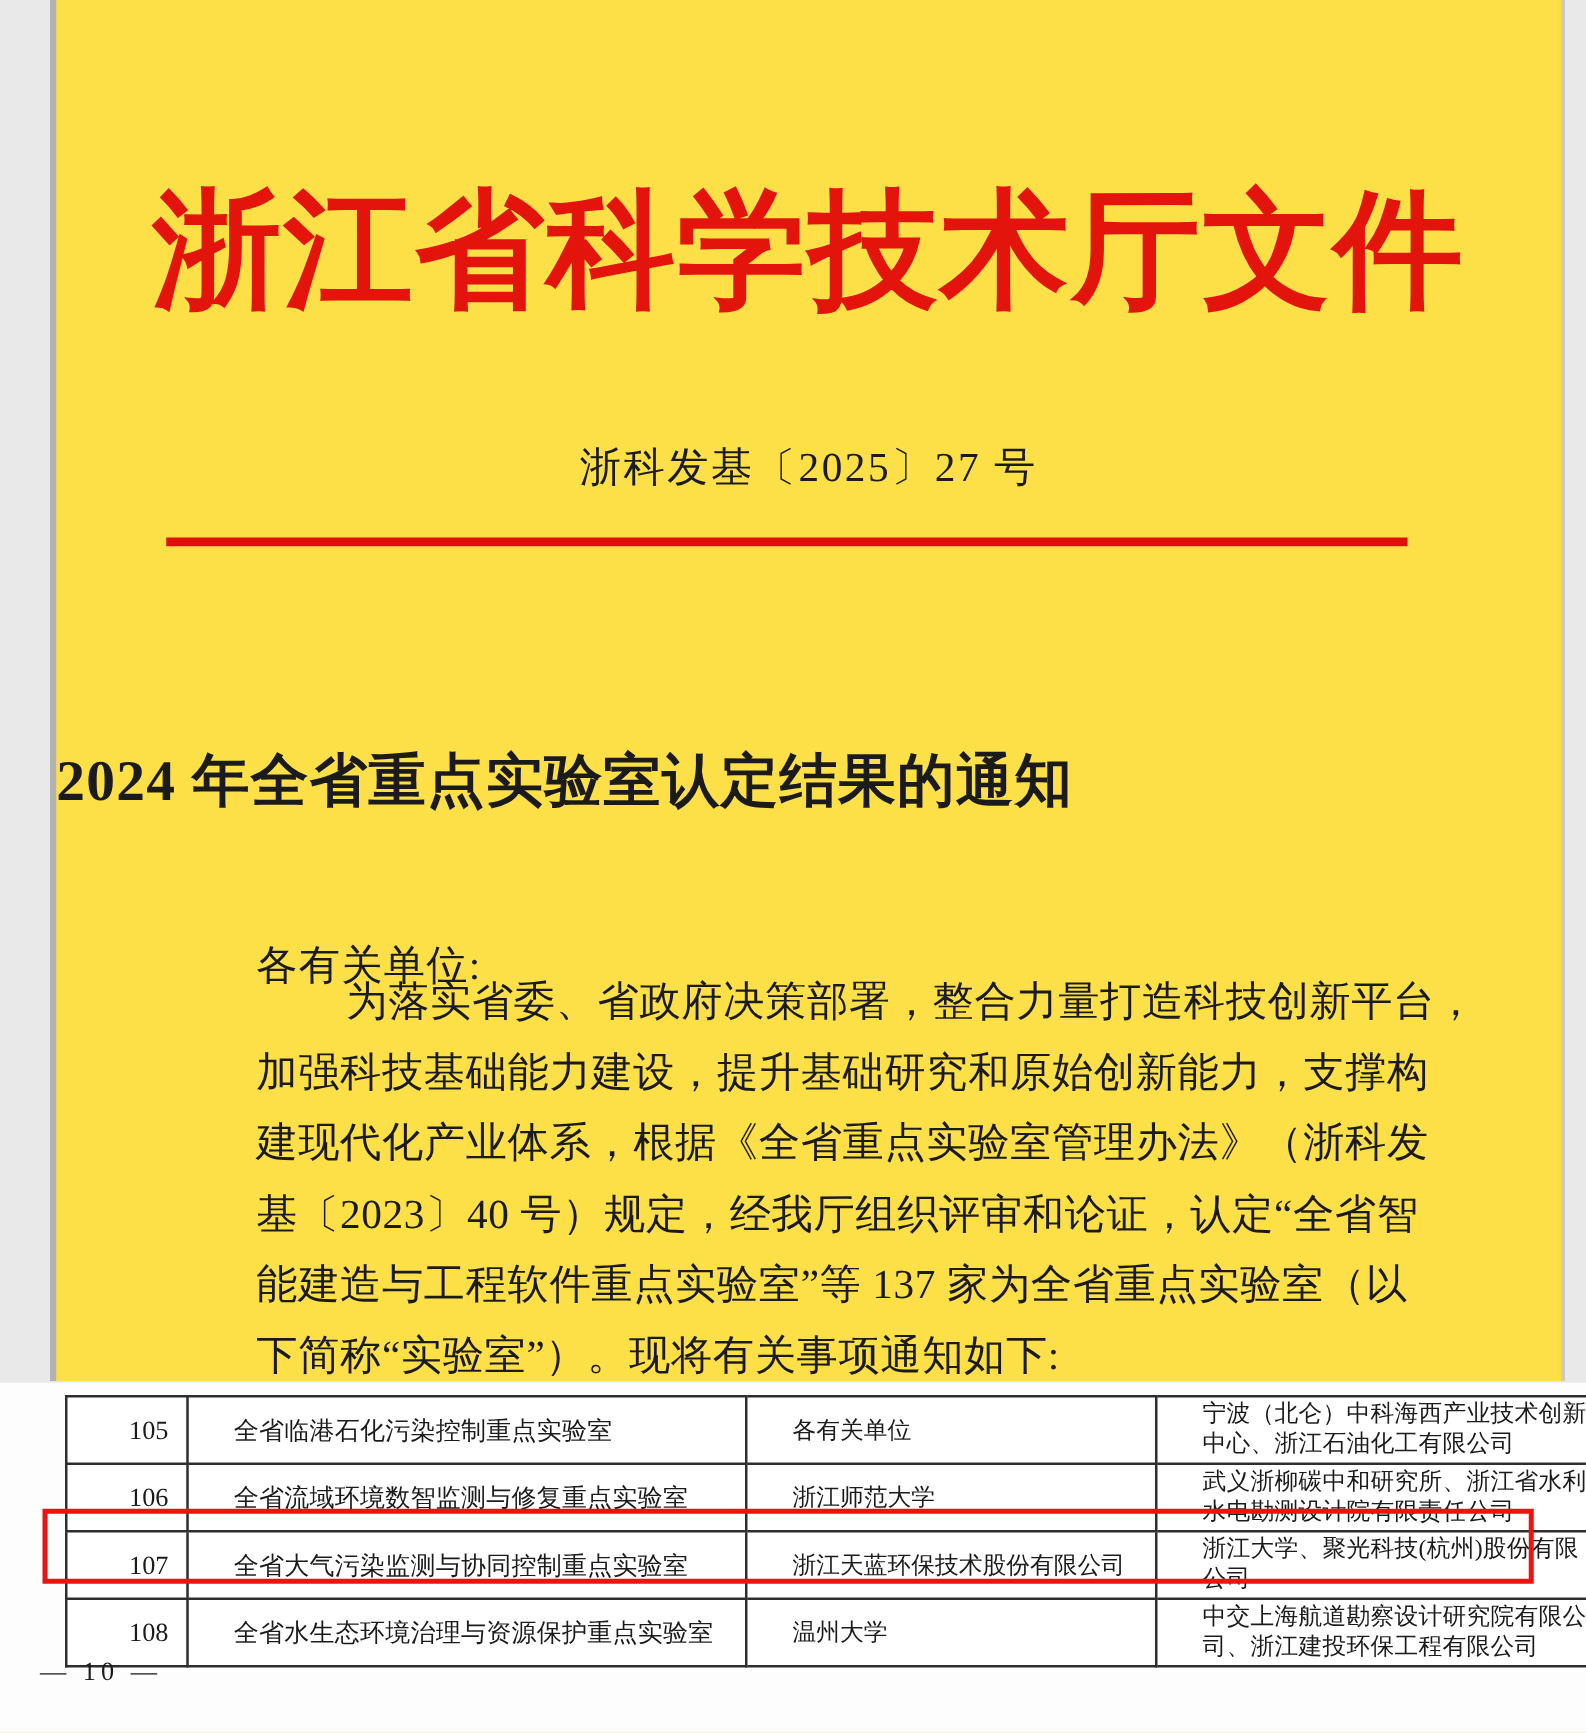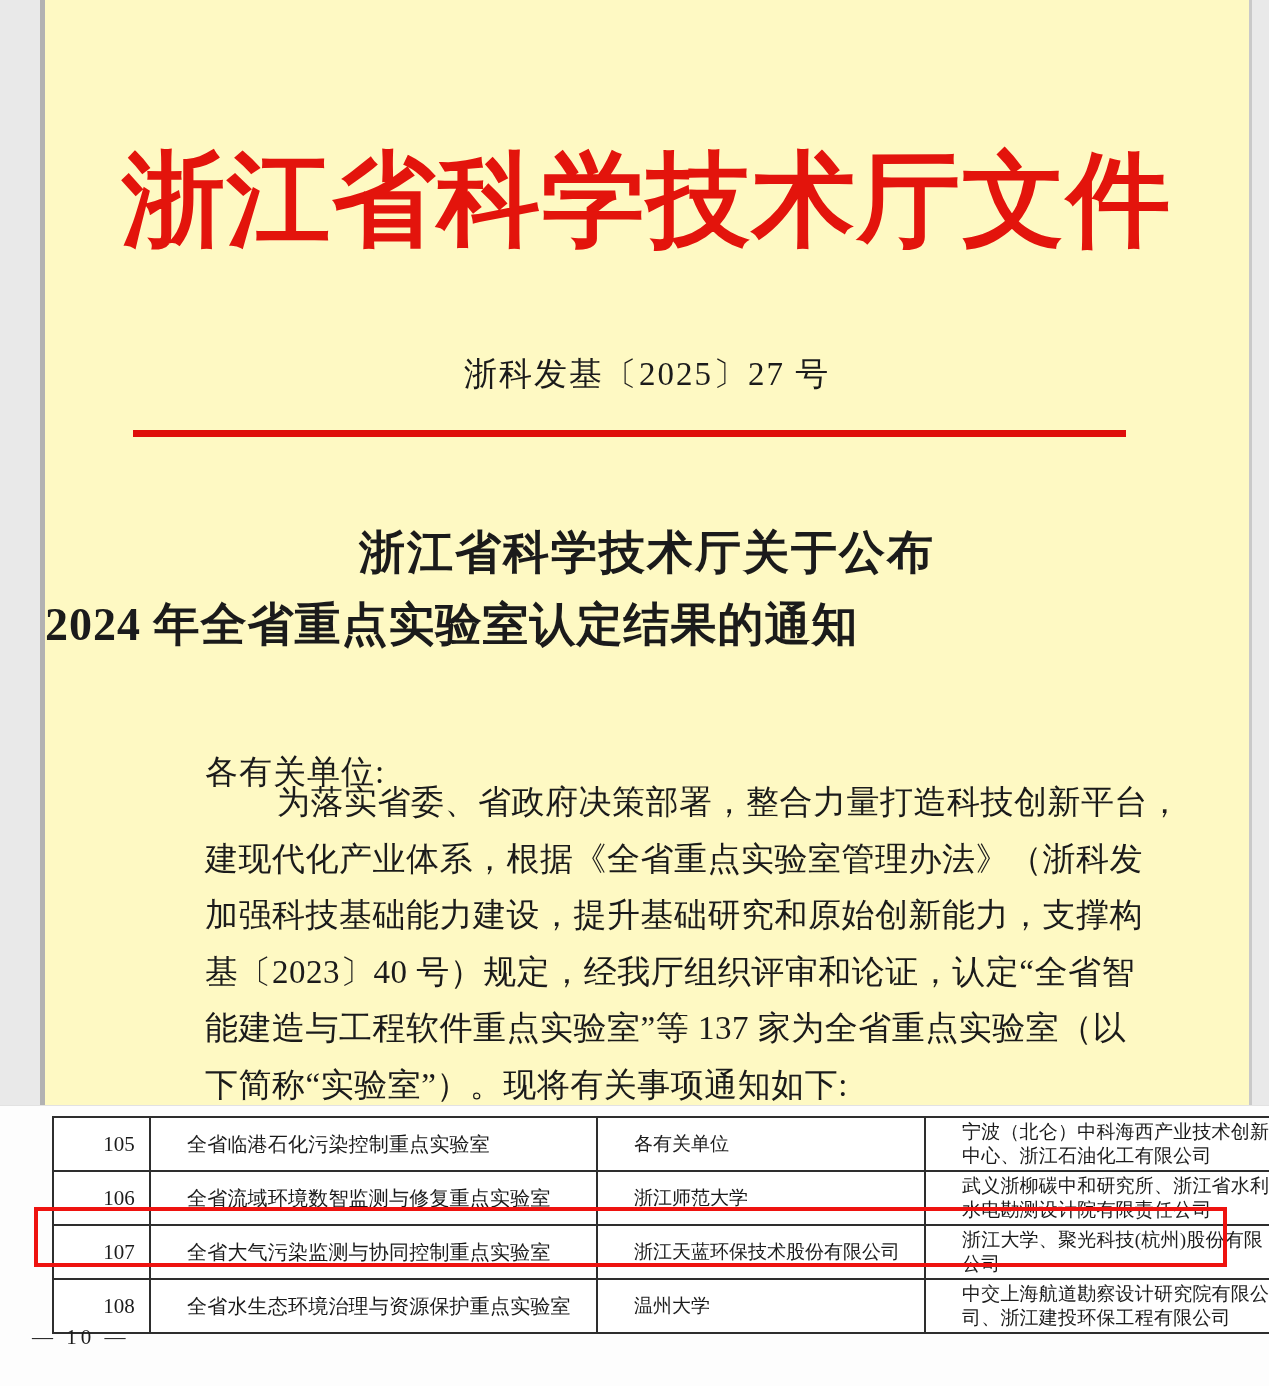--- a/index.html
+++ b/index.html
@@ -10,21 +10,21 @@
     color:#1b1b1b;
     overflow:hidden;
     position:relative;
   }
   .canvas{position:absolute;left:0;top:0;width:1269px;height:1386px;}
 
   
   .letter-page{
     position:absolute;left:40px;top:0;width:1212px;height:1108px;
     box-sizing:border-box;
-    background:#fef9c3;
+    background:#fde047;
     border-left:5px solid #b2b2b2;
     border-right:3px solid #c9c9c9;
   }
   .doc-title{
     position:absolute;left:0;top:132px;width:100%;
     text-align:center;
     font-size:103px;font-weight:bold;
     letter-spacing:2px;
     white-space:nowrap;
   }
@@ -104,27 +104,26 @@
 </style>
 </head>
 <body>
 
 <div class="canvas">
 
   <div class="letter-page">
     <div class="doc-title" style="color:#e3140c;">浙江省科学技术厅文件</div>
     <div class="doc-number">浙科发基〔2025〕27 号</div>
     <div class="red-rule" style="background:#df0f0a;"></div>
-    <div class="subtitle-1">浙江省科学技术厅关于公布</div>
     <div class="subtitle-2">2024 年全省重点实验室认定结果的通知</div>
     <div class="salutation">各有关单位:</div>
     <div class="body-para">
       <div class="body-line indent">为落实省委、省政府决策部署，整合力量打造科技创新平台，</div>
+      <div class="body-line">加强科技基础能力建设，提升基础研究和原始创新能力，支撑构</div>
       <div class="body-line">建现代化产业体系，根据《全省重点实验室管理办法》（浙科发</div>
-      <div class="body-line">加强科技基础能力建设，提升基础研究和原始创新能力，支撑构</div>
       <div class="body-line">基〔2023〕40 号）规定，经我厅组织评审和论证，认定“全省智</div>
       <div class="body-line">能建造与工程软件重点实验室”等 137 家为全省重点实验室（以</div>
       <div class="body-line">下简称“实验室”）。现将有关事项通知如下:</div>
     </div>
   </div>
 
   <div class="table-section">
     <table class="result-table">
       <tbody>
         <tr class="r-105">

